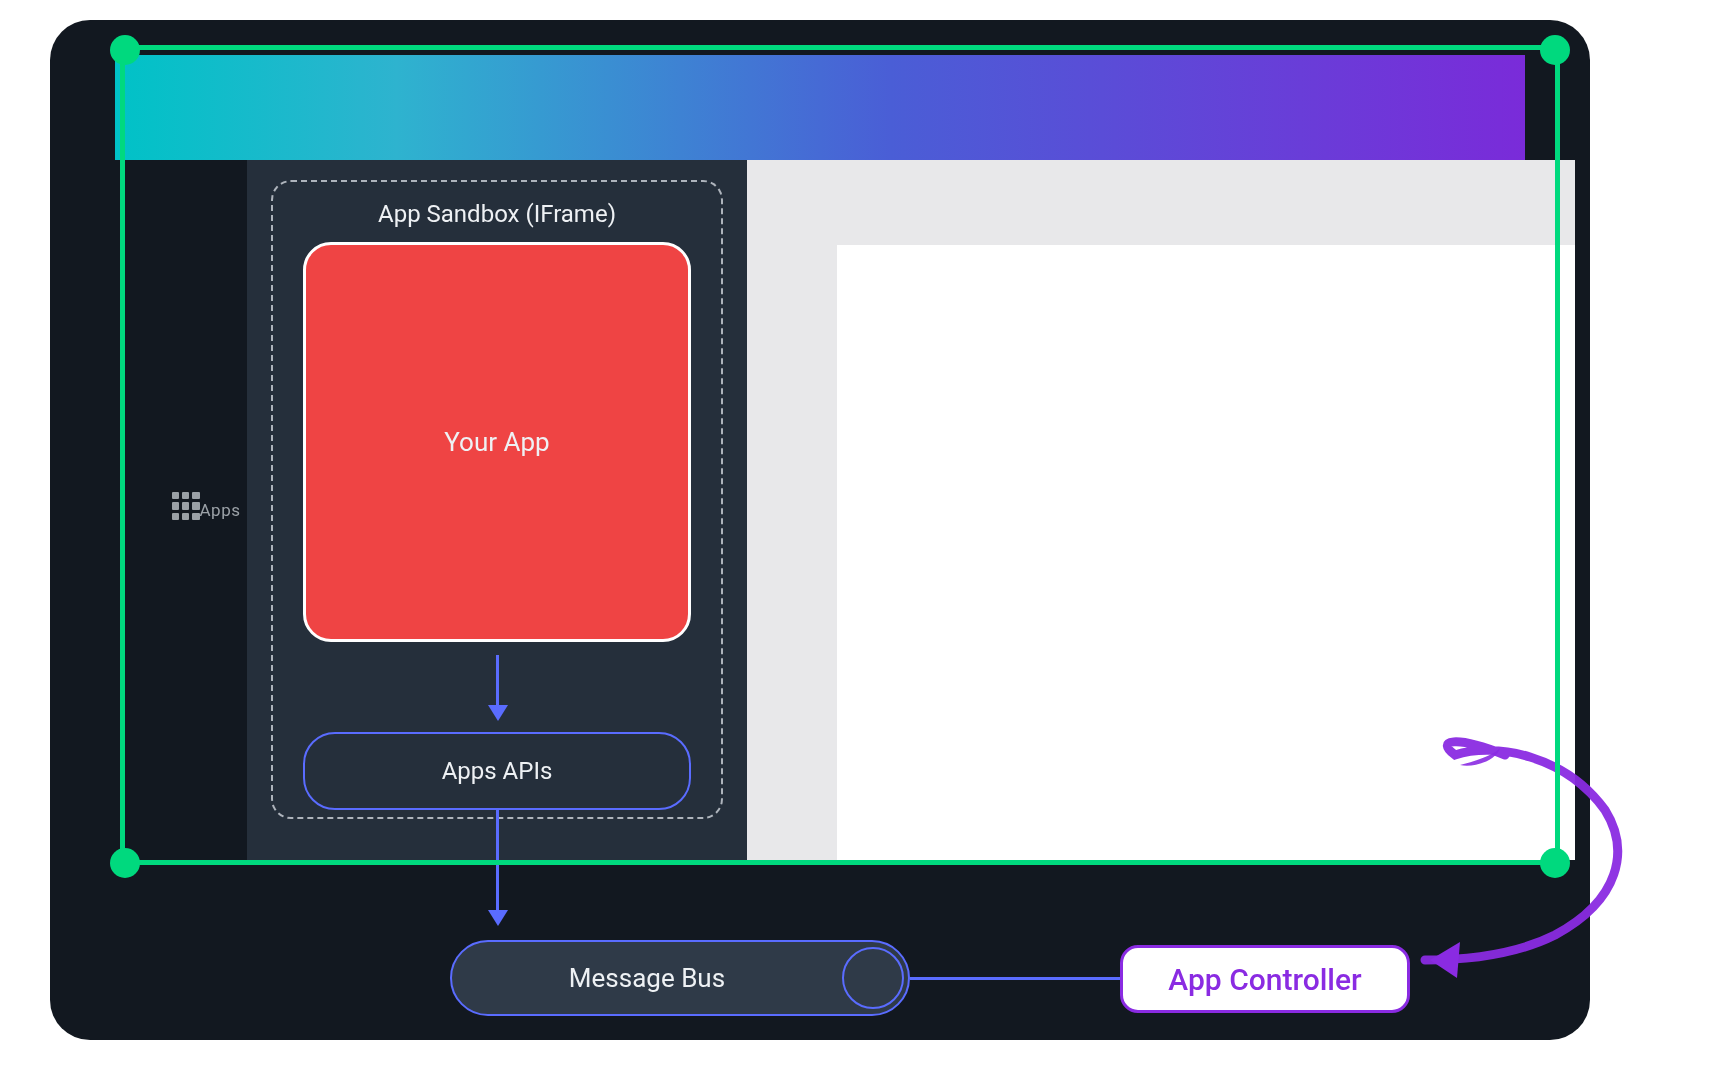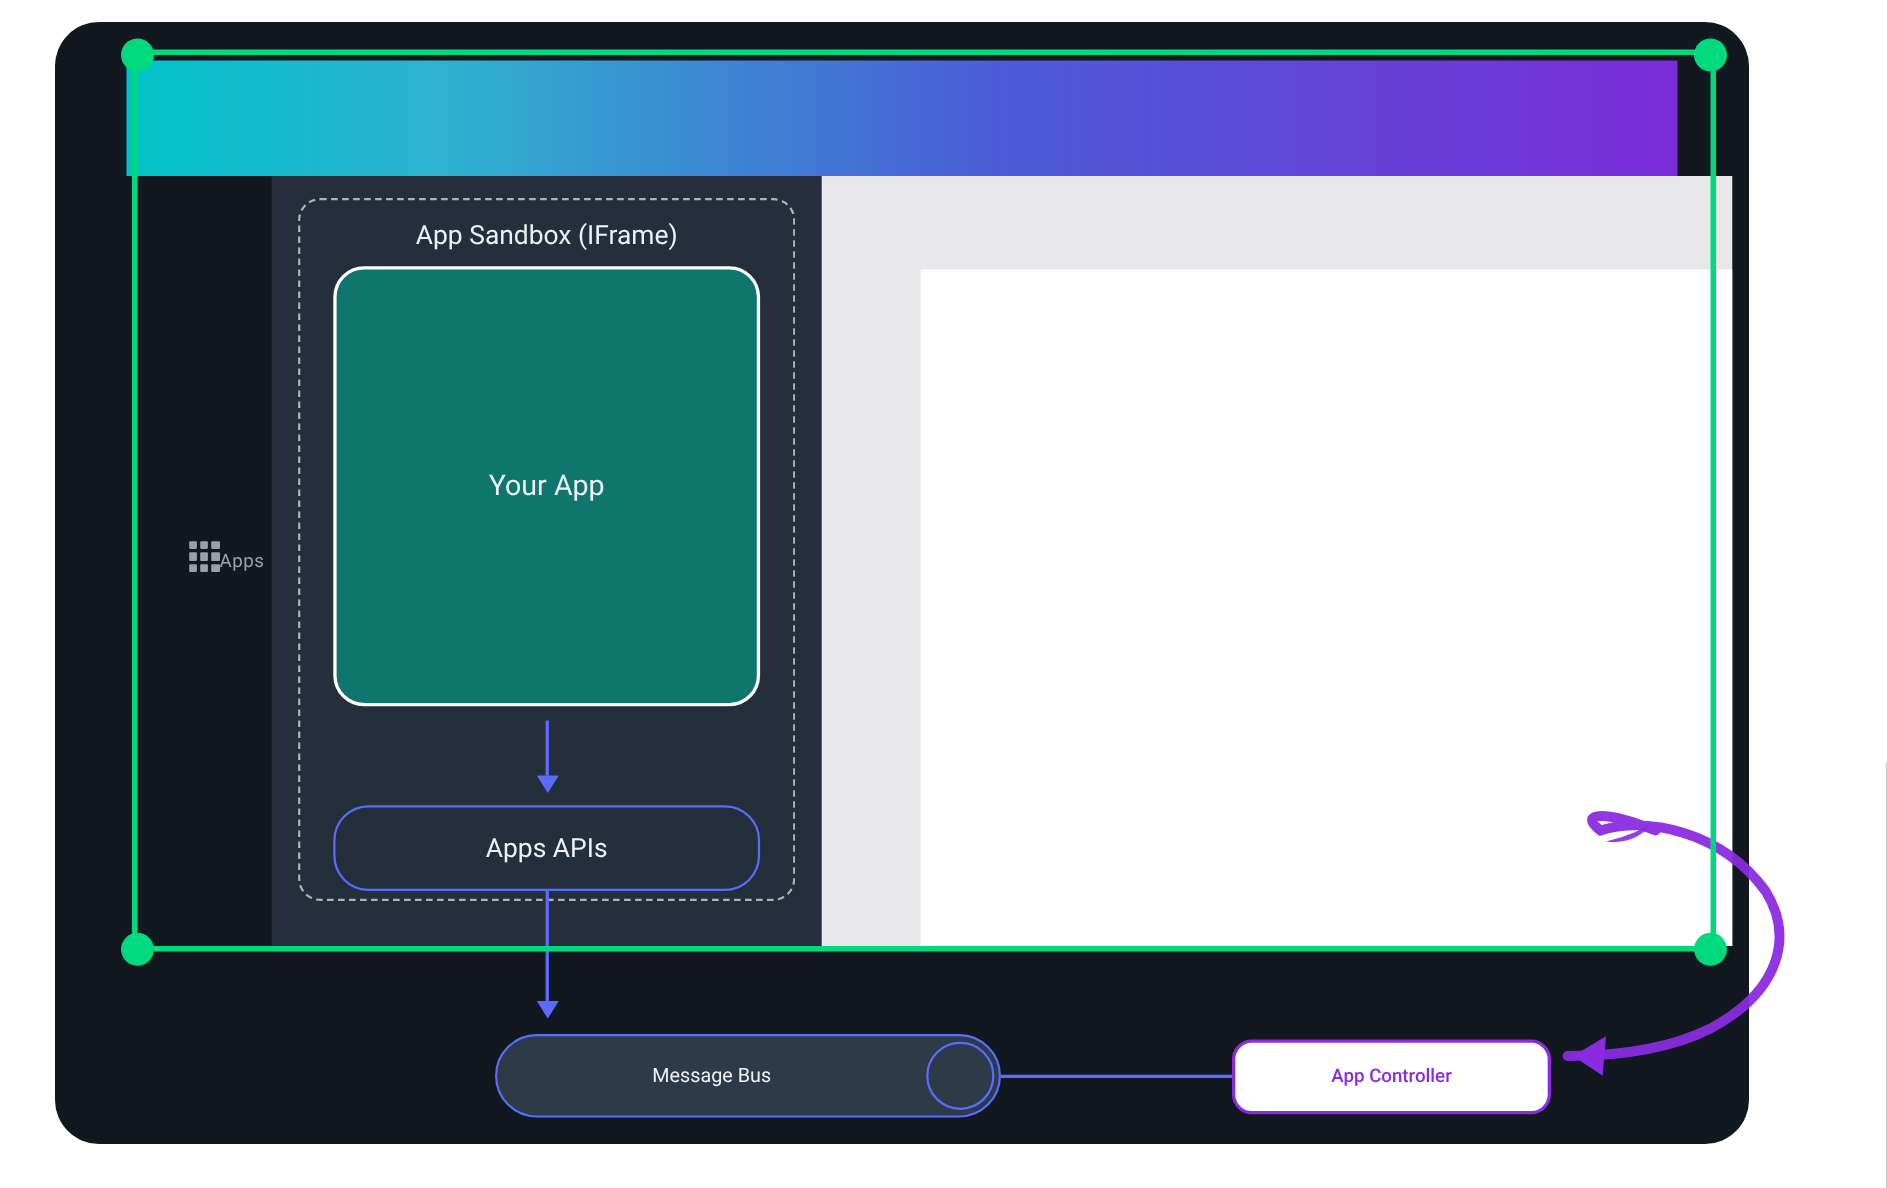--- a/index.html
+++ b/index.html
@@ -118,21 +118,21 @@
     font-weight: 400;
   }
   .your-app {
     position: absolute;
     left: 30px;
     top: 60px;
     right: 30px;
     height: 400px;
     border: 3px solid #ffffff;
     border-radius: 28px;
-    background: #0f766e;
+    background: #ef4444;
     color: #eef1f4;
     font-size: 26px;
     display: flex;
     align-items: center;
     justify-content: center;
     box-sizing: border-box;
   }
   .apps-apis {
     position: absolute;
     left: 30px;
@@ -150,21 +150,21 @@
   }
 
   
   .msg-bus {
     position: absolute;
     height: 76px;
     border: 2.5px solid #5a6cff;
     border-radius: 40px;
     background: #2f3a48;
     color: #eef1f4;
-    font-size: 18px;
+    font-size: 26px;
     display: flex;
     align-items: center;
     box-sizing: border-box;
   }
   .msg-bus .label {
     flex: 1;
     text-align: center;
   }
   .bus-end {
     width: 62px;
@@ -179,21 +179,21 @@
     height: 2.5px;
     background: #5a6cff;
   }
   .app-controller {
     position: absolute;
     height: 68px;
     border: 3px solid #8a2be2;
     background: #ffffff;
     border-radius: 18px;
     color: #8a2be2;
-    font-size: 17px;
+    font-size: 30px;
     display: flex;
     align-items: center;
     justify-content: center;
     box-sizing: border-box;
     font-weight: 500;
   }
 
   .calls-text {
     position: absolute;
     color: #8a2be2;

